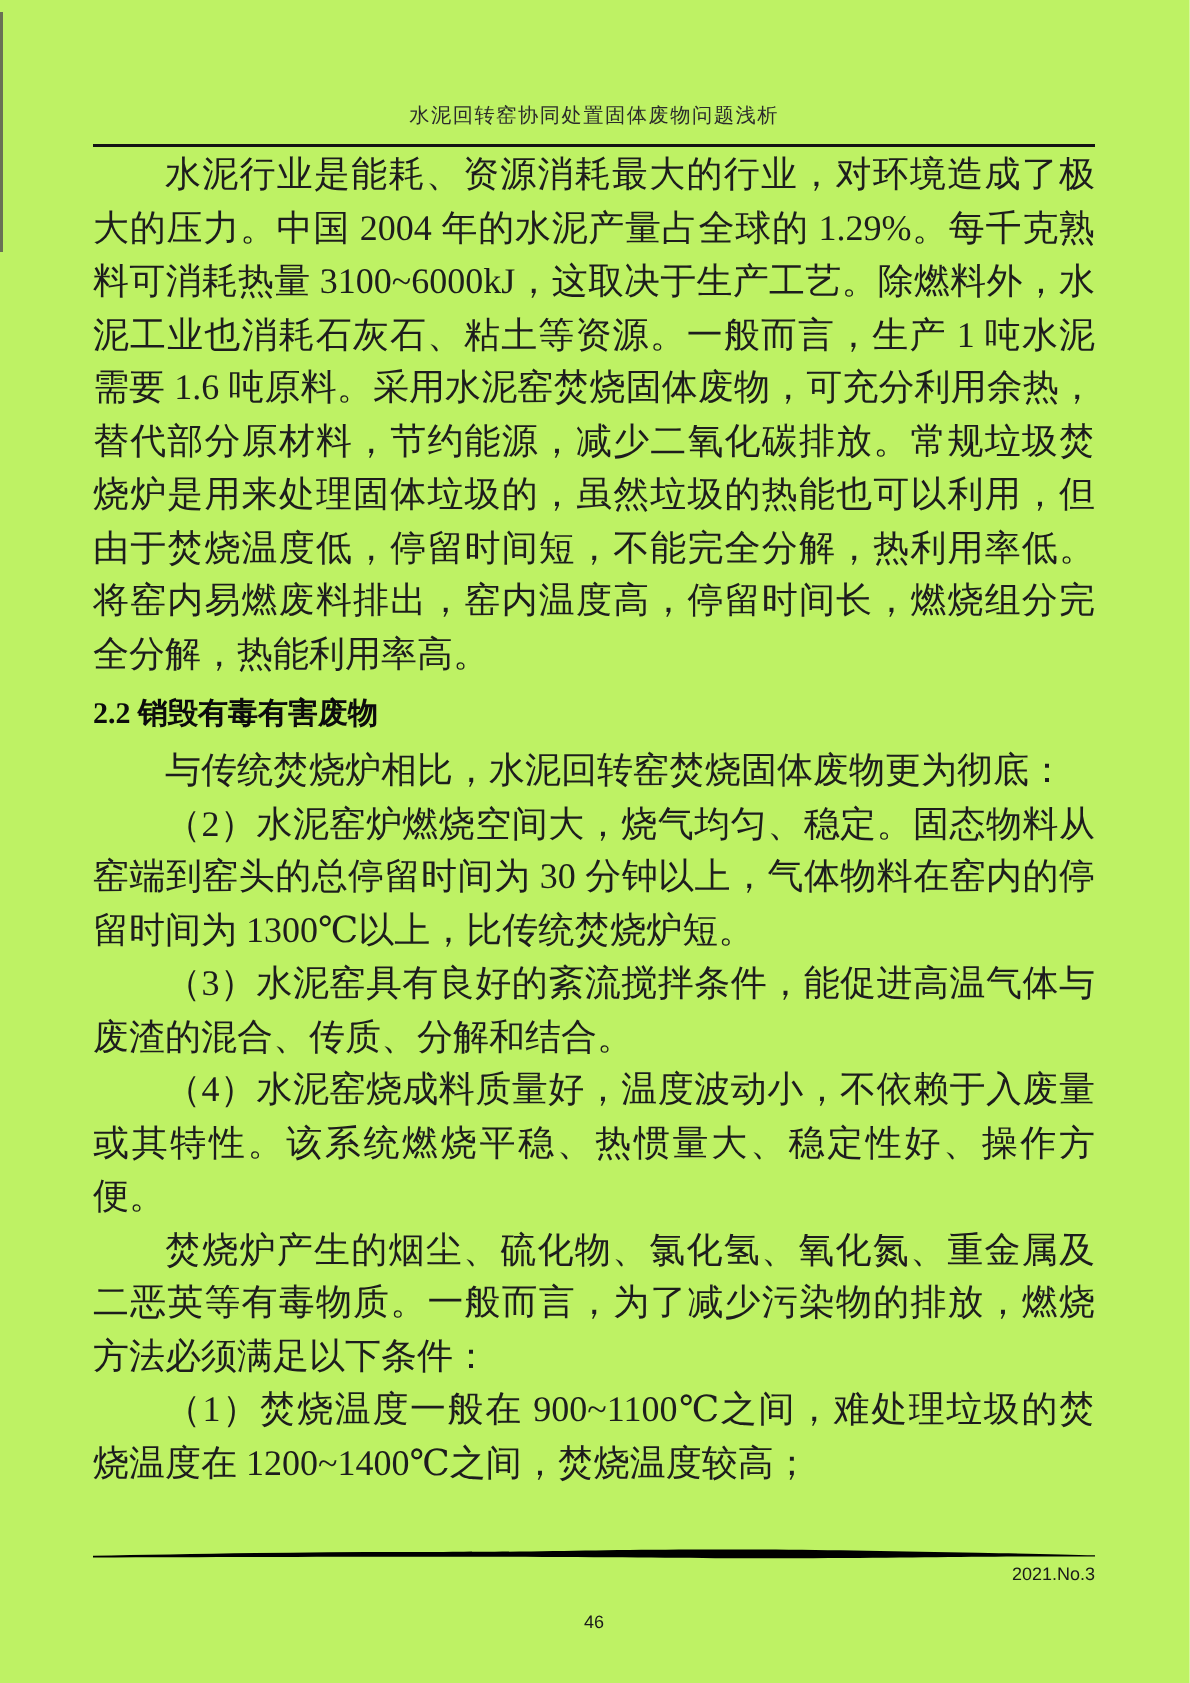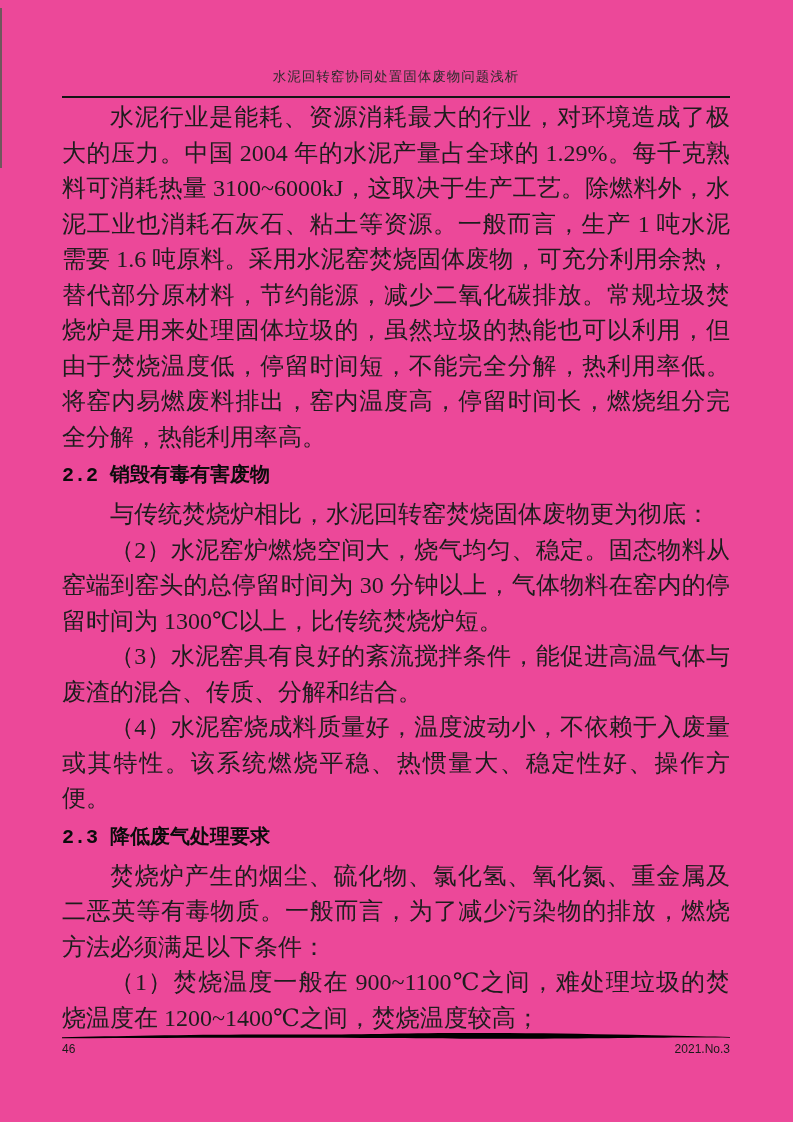--- a/index.html
+++ b/index.html
@@ -8,21 +8,21 @@
     height: 1122px;
     background: #ffffff;
     position: relative;
     font-family: "Liberation Serif", "DejaVu Serif", serif;
     color: #202020;
     overflow: hidden;
   }
   .page {
     position: absolute;
     inset: 0;
-    background: #ec4899;
+    background: #bef264;
   }
   
   .scan-edge {
     position: absolute;
     left: 0; top: 8px;
     width: 2px; height: 160px;
     background: #5a5a52;
     opacity: 0.85;
   }
   .running-header {
@@ -55,41 +55,42 @@
     text-indent: 2em;
     color: #1d1d1d;
   }
   .article h2 {
     margin: 1px 0;
     font-size: 20px;
     line-height: 40px;
     font-weight: bold;
     color: #0c0c0c;
     text-indent: 0;
-    font-family: Liberation Mono, monospace;
+    font-family: Liberation Serif, serif;
   }
   .footer {
     position: absolute;
     left: 62px;
     top: 1031px;
     width: 668px;
   }
   .footer-rule-svg { display: block; width: 668px; height: 10px; }
   .footer-row {
     position: relative;
     width: 668px;
     margin-top: 1px;
     font-size: 12px;
     color: #1a1a1a;
     font-family: "Liberation Sans", "DejaVu Sans", sans-serif;
   }
   .footer-page-number {
     position: absolute;
     left: 0; right: 0;
-    text-align: left;
+    text-align: center;
+    margin-top: 32px;
   }
   .footer-issue {
     position: absolute;
     right: 0;
   }
 </style>
 </head>
 <body>
 
 <div class="page">
@@ -100,21 +101,20 @@
 
   <div class="header-rule"></div>
 
   <div class="article">
     <p>水泥行业是能耗、资源消耗最大的行业，对环境造成了极大的压力。中国 2004 年的水泥产量占全球的 1.29%。每千克熟料可消耗热量 3100~6000kJ，这取决于生产工艺。除燃料外，水泥工业也消耗石灰石、粘土等资源。一般而言，生产 1 吨水泥需要 1.6 吨原料。采用水泥窑焚烧固体废物，可充分利用余热，替代部分原材料，节约能源，减少二氧化碳排放。常规垃圾焚烧炉是用来处理固体垃圾的，虽然垃圾的热能也可以利用，但由于焚烧温度低，停留时间短，不能完全分解，热利用率低。将窑内易燃废料排出，窑内温度高，停留时间长，燃烧组分完全分解，热能利用率高。</p>
     <h2>2.2 销毁有毒有害废物</h2>
     <p>与传统焚烧炉相比，水泥回转窑焚烧固体废物更为彻底：</p>
     <p>（2）水泥窑炉燃烧空间大，烧气均匀、稳定。固态物料从窑端到窑头的总停留时间为 30 分钟以上，气体物料在窑内的停留时间为 1300℃以上，比传统焚烧炉短。</p>
     <p>（3）水泥窑具有良好的紊流搅拌条件，能促进高温气体与废渣的混合、传质、分解和结合。</p>
     <p>（4）水泥窑烧成料质量好，温度波动小，不依赖于入废量或其特性。该系统燃烧平稳、热惯量大、稳定性好、操作方便。</p>
-    <h2>2.3 降低废气处理要求</h2>
     <p>焚烧炉产生的烟尘、硫化物、氯化氢、氧化氮、重金属及二恶英等有毒物质。一般而言，为了减少污染物的排放，燃烧方法必须满足以下条件：</p>
     <p>（1）焚烧温度一般在 900~1100℃之间，难处理垃圾的焚烧温度在 1200~1400℃之间，焚烧温度较高；</p>
   </div>
 
   <div class="footer">
     <svg class="footer-rule-svg" viewBox="0 0 668 10" xmlns="http://www.w3.org/2000/svg" preserveAspectRatio="none">
       <path fill="#000000" d="
         M0,6.2
         C 60,5.2 140,3.4 220,3.6
         C 300,3.8 330,2.2 400,2.0

